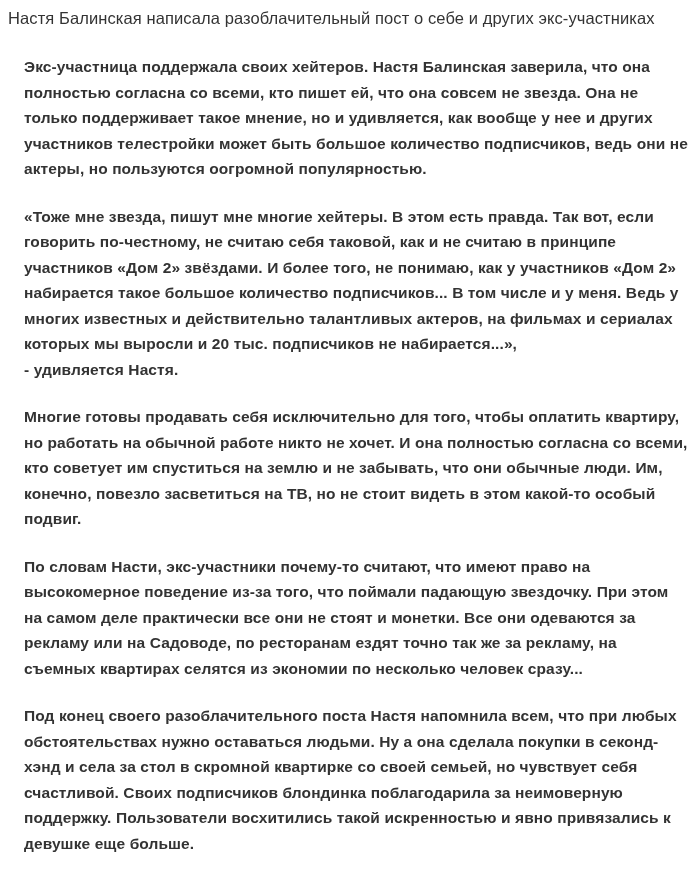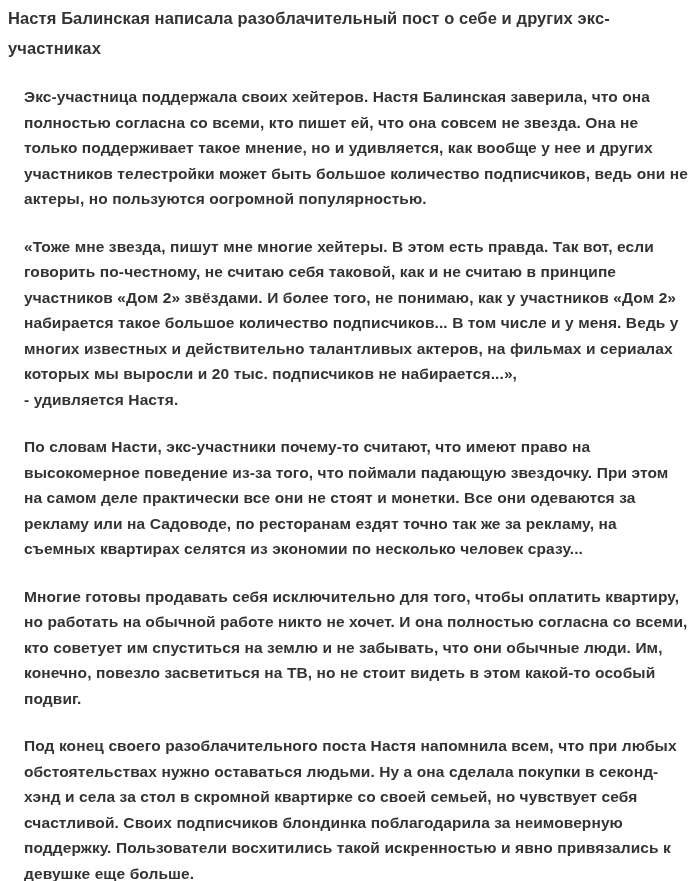--- a/index.html
+++ b/index.html
@@ -15,21 +15,21 @@
     color: #333333;
     -webkit-font-smoothing: antialiased;
   }
   .article {
     box-sizing: border-box;
     width: 699px;
     padding: 3px 10px 0 8px;
   }
   .article-title {
     font-size: 16.5px;
-    font-weight: 700;
+    font-weight: 400;
     line-height: 30px;
     letter-spacing: 0.1px;
     margin: 0 0 21px 0;
     color: #333333;
   }
   .article-paragraph {
     font-size: 15.5px;
     font-weight: 600;
     line-height: 25.5px;
     letter-spacing: 0.1px;
@@ -45,18 +45,18 @@
 <body>
 
 <article class="article">
   <h1 class="article-title">Настя Балинская написала разоблачительный пост о себе и других экс-участниках</h1>
 
   <p class="article-paragraph">Экс-участница поддержала своих хейтеров. Настя Балинская заверила, что она полностью согласна со всеми, кто пишет ей, что она совсем не звезда. Она не только поддерживает такое мнение, но и удивляется, как вообще у нее и других участников телестройки может быть большое количество подписчиков, ведь они не актеры, но пользуются оогромной популярностью.</p>
 
   <p class="article-paragraph">«Тоже мне звезда, пишут мне многие хейтеры. В этом есть правда. Так вот, если говорить по-честному, не считаю себя таковой, как и не считаю в принципе участников «Дом 2» звёздами. И более того, не понимаю, как у участников «Дом 2» набирается такое большое количество подписчиков... В том числе и у меня. Ведь у многих известных и действительно талантливых актеров, на фильмах и сериалах которых мы выросли и 20 тыс. подписчиков не набирается...»,
 - удивляется Настя.</p>
 
+  <p class="article-paragraph">Многие готовы продавать себя исключительно для того, чтобы оплатить квартиру, но работать на обычной работе никто не хочет. И она полностью согласна со всеми, кто советует им спуститься на землю и не забывать, что они обычные люди. Им, конечно, повезло засветиться на ТВ, но не стоит видеть в этом какой-то особый подвиг.</p>
+
   <p class="article-paragraph">По словам Насти, экс-участники почему-то считают, что имеют право на высокомерное поведение из-за того, что поймали падающую звездочку. При этом на самом деле практически все они не стоят и монетки. Все они одеваются за рекламу или на Садоводе, по ресторанам ездят точно так же за рекламу, на съемных квартирах селятся из экономии по несколько человек сразу...</p>
-
-  <p class="article-paragraph">Многие готовы продавать себя исключительно для того, чтобы оплатить квартиру, но работать на обычной работе никто не хочет. И она полностью согласна со всеми, кто советует им спуститься на землю и не забывать, что они обычные люди. Им, конечно, повезло засветиться на ТВ, но не стоит видеть в этом какой-то особый подвиг.</p>
 
   <p class="article-paragraph">Под конец своего разоблачительного поста Настя напомнила всем, что при любых обстоятельствах нужно оставаться людьми. Ну а она сделала покупки в секонд-хэнд и села за стол в скромной квартирке со своей семьей, но чувствует себя счастливой. Своих подписчиков блондинка поблагодарила за неимоверную поддержку. Пользователи восхитились такой искренностью и явно привязались к девушке еще больше.</p>
 </article>
 
 </body></html>

